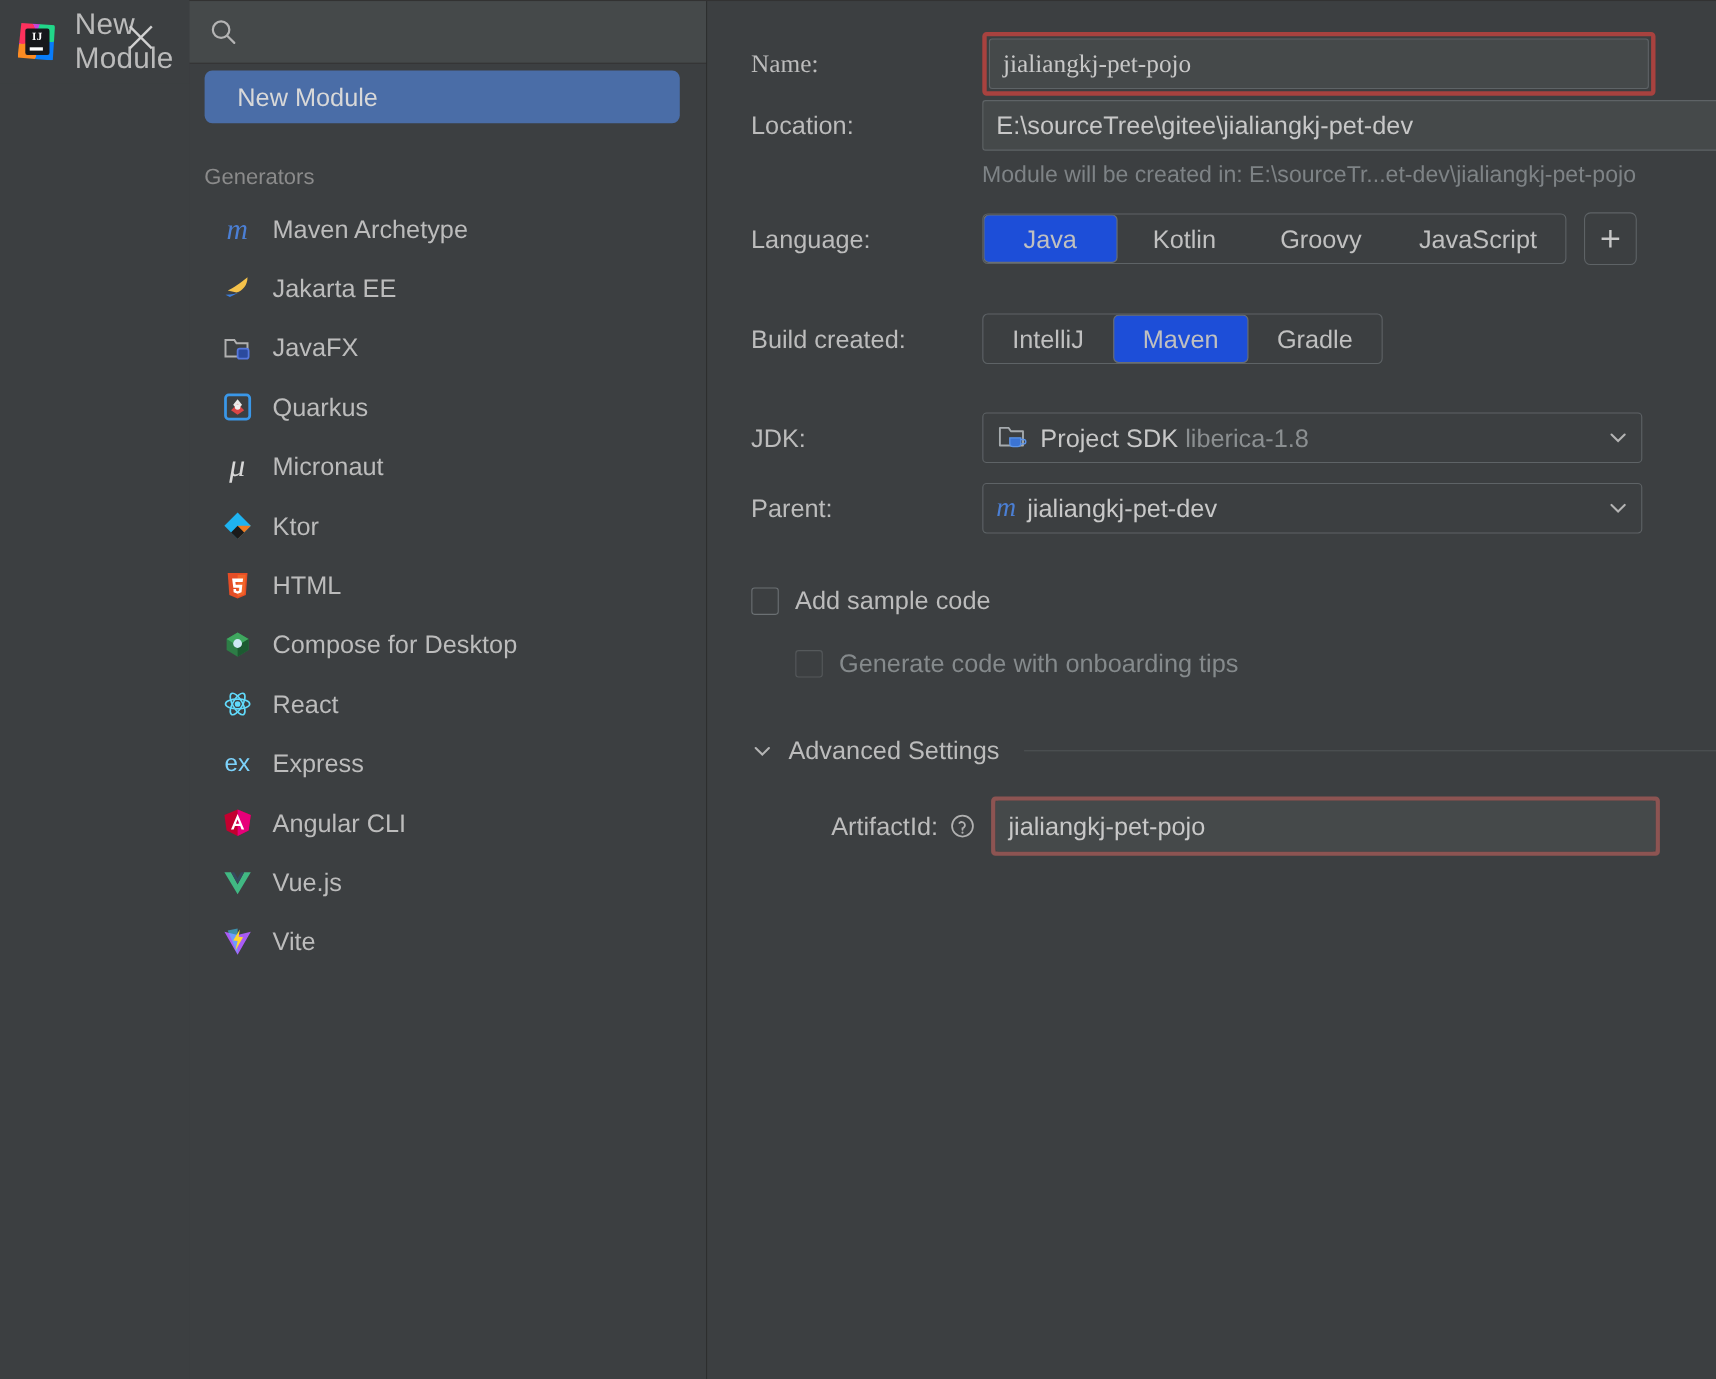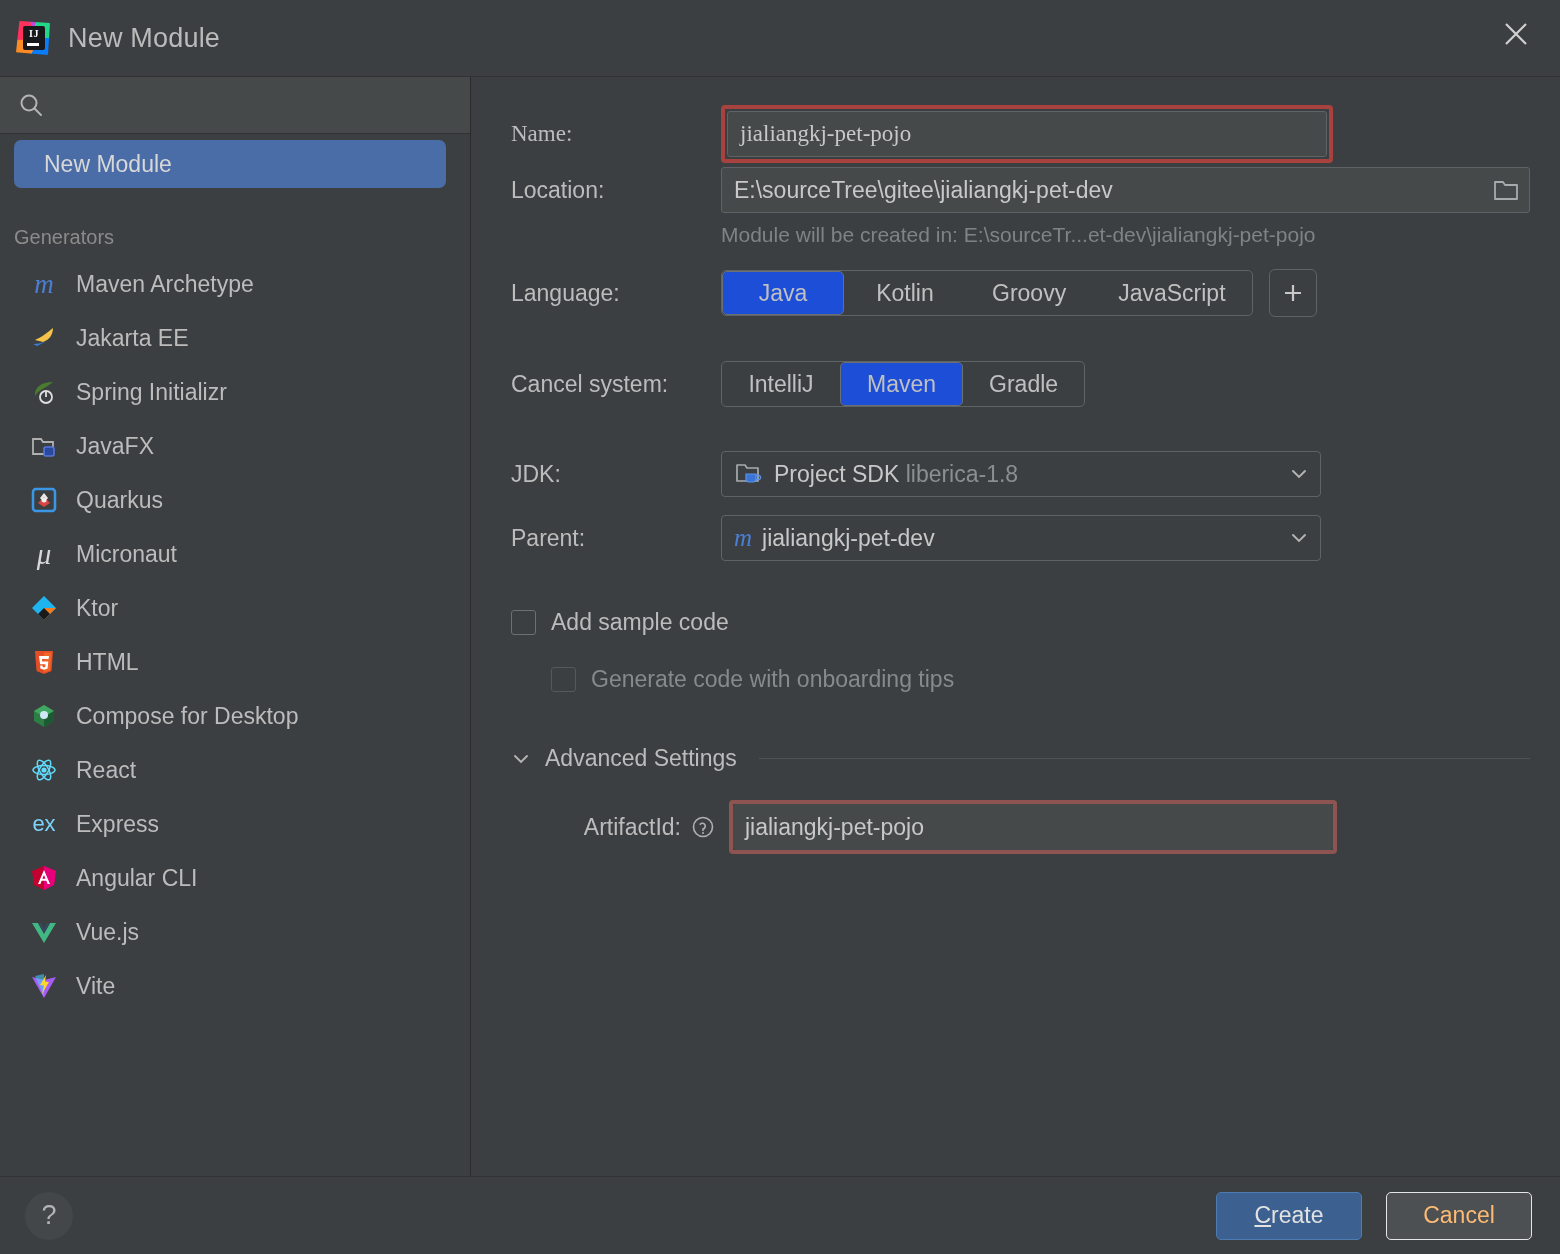--- a/index.html
+++ b/index.html
@@ -10,21 +10,21 @@
     background: #3c3f41;
     font-family: "Liberation Sans", sans-serif;
     overflow: hidden;
   }
 
   .dialog {
     width: 1560px;
     height: 1254px;
     background: #3c3f41;
     display: flex;
-    flex-direction: column;
+    flex-direction: row;
     position: relative;
   }
 
   
   .titlebar {
     height: 76px;
     flex: 0 0 76px;
     background: #3c3f41;
     display: flex;
     align-items: center;
@@ -461,30 +461,20 @@
         <li class="gen-item">
           <span class="gen-icon">
             <svg width="30" height="30" viewBox="0 0 30 30">
               <path d="M6 17 C11 15 18 10 24 5 C24 12 20 17 14 19 Z" fill="#f5c24a"></path>
               <path d="M4 21 C9 21 14 20 18 18 L8 23 Z" fill="#3b7ddd"></path>
             </svg>
           </span>
           <span class="gen-label">Jakarta EE</span>
         </li>
 
-        <li class="gen-item">
-          <span class="gen-icon">
-            <svg width="30" height="30" viewBox="0 0 30 30">
-              <path d="M24 5 C12 5 5 11 6 19 C9 13 17 11 24 5 Z" fill="#4a7c2f"></path>
-              <circle cx="17" cy="20" r="6" stroke="#dedede" stroke-width="1.8" fill="none"></circle>
-              <path d="M17 14 L17 20" stroke="#dedede" stroke-width="1.8"></path>
-            </svg>
-          </span>
-          <span class="gen-label">Spring Initializr</span>
-        </li>
 
         <li class="gen-item">
           <span class="gen-icon">
             <svg width="30" height="30" viewBox="0 0 30 30">
               <path d="M4 8 L12 8 L14 11 L24 11 L24 23 L4 23 Z" stroke="#b0b0b0" stroke-width="1.8" fill="none"></path>
               <rect x="15" y="16" width="10" height="9" rx="2" fill="#2b4a9e" stroke="#5577dd" stroke-width="1.6"></rect>
             </svg>
           </span>
           <span class="gen-label">JavaFX</span>
         </li>
@@ -626,21 +616,21 @@
           <button class="seg-btn">JavaScript</button>
         </div>
         <div class="plus-btn">
           <svg width="26" height="26" viewBox="0 0 26 26">
             <path d="M13 5 L13 21 M5 13 L21 13" stroke="#c8c8c8" stroke-width="2.2"></path>
           </svg>
         </div>
       </div>
 
       <div class="row" style="margin-bottom:44px;">
-        <div class="row-label">Cancel system:</div>
+        <div class="row-label">Build created:</div>
         <div class="seg seg-build">
           <button class="seg-btn">IntelliJ</button>
           <button class="seg-btn selected">Maven</button>
           <button class="seg-btn">Gradle</button>
         </div>
       </div>
 
       <div class="row" style="margin-bottom:18px;">
         <div class="row-label">JDK:</div>
         <div class="dropdown">

